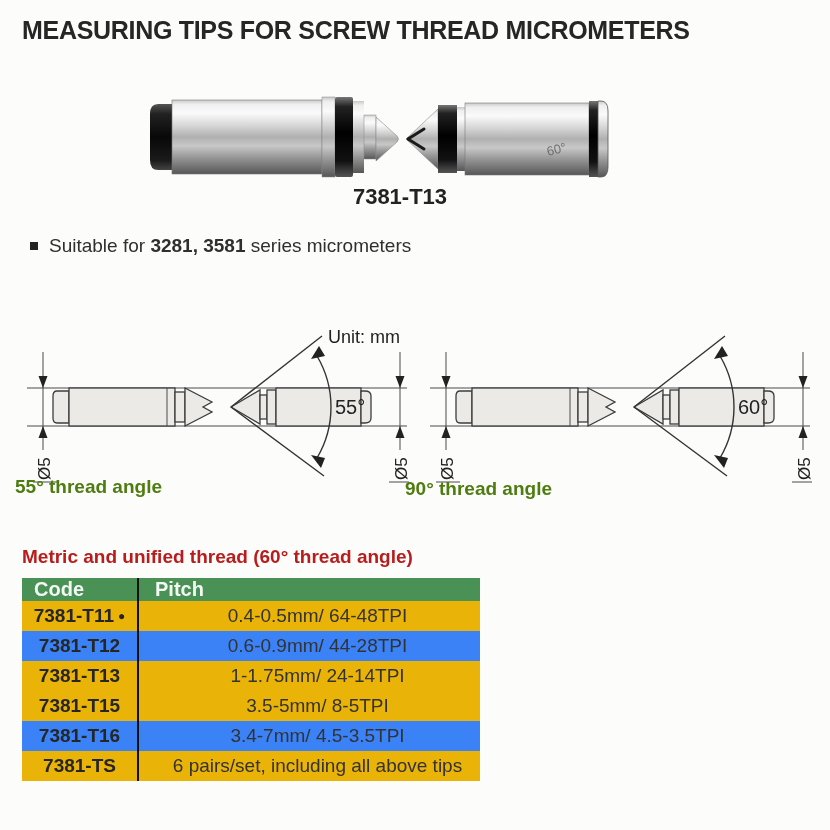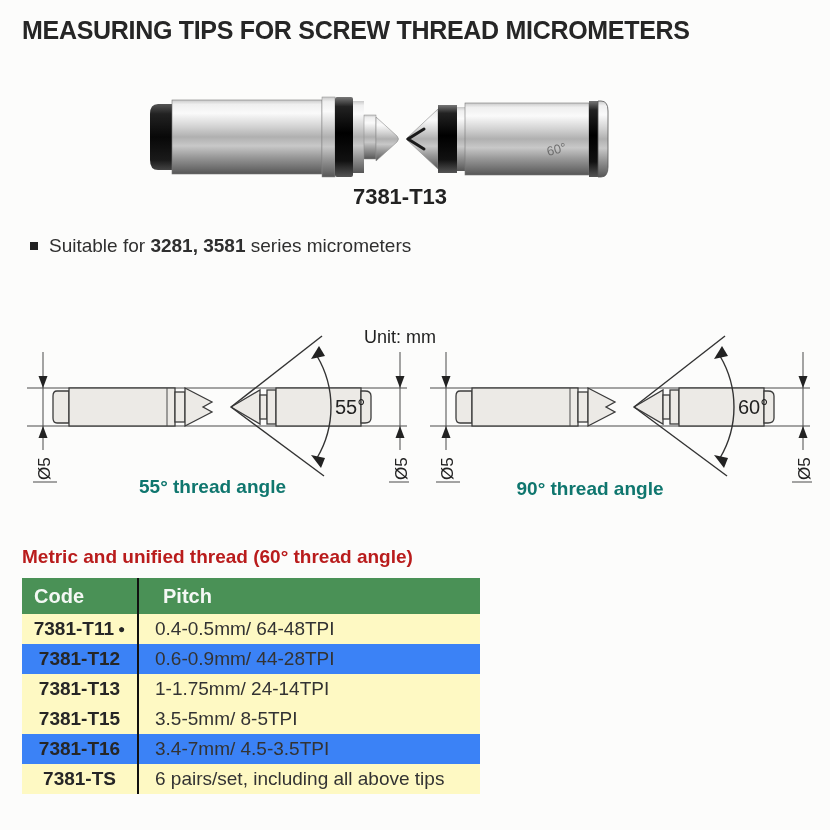--- a/index.html
+++ b/index.html
@@ -9,45 +9,45 @@
   .title{position:absolute;left:22px;top:16px;font-size:25px;font-weight:bold;letter-spacing:-0.3px;color:#262626;white-space:nowrap;}
 
   .photo{position:absolute;left:140px;top:88px;}
   .model-label{position:absolute;left:150px;top:184px;width:500px;text-align:center;font-size:22px;font-weight:bold;color:#222;}
 
   .bullets{position:absolute;left:30px;top:234px;font-size:19px;color:#2f2f2f;}
   .bullet-row{display:flex;align-items:flex-start;line-height:23px;margin-bottom:1px;}
   .sq{width:8px;height:8px;background:#222;margin:8px 11px 0 0;flex:0 0 auto;}
   .bullet-row b{font-weight:bold;}
 
-  .unit-label{position:absolute;left:328px;top:327px;font-size:18px;color:#222;margin-left:36px;}
+  .unit-label{position:absolute;left:328px;top:327px;font-size:18px;color:#222;}
 
   .diagram{position:absolute;top:332px;}
   .diagram.left{left:15px;}
   .diagram.right{left:418px;}
-  .diag-caption{position:absolute;top:476px;font-size:19px;font-weight:bold;color:#0f766e;text-align:center;}
+  .diag-caption{position:absolute;top:476px;font-size:19px;font-weight:bold;color:#4d7c0f;}
   .diag-caption.c55{left:15px;width:395px;}
   .diag-caption.c60{left:405px;top:478px;width:370px;}
 
   svg .part{fill:#eceae6;stroke:#3c3c3c;stroke-width:1.3;}
   svg .thin{stroke:#4a4a4a;stroke-width:1;}
   svg .med{stroke:#333;stroke-width:1.4;fill:none;}
   svg .solid{fill:#222;stroke:none;}
   svg .dia{font-size:17px;fill:#222;}
   svg .angle{font-size:20px;fill:#222;}
 
   .table-heading{position:absolute;left:22px;top:546px;font-size:19px;font-weight:bold;color:#b91c1c;}
   .spec-table{position:absolute;left:22px;top:578px;border-collapse:collapse;table-layout:fixed;width:458px;font-size:19px;}
-  .spec-table th{background:#4a9156;color:#f4f8f4;font-weight:bold;font-size:20px;height:36px;text-align:left;padding:0 0 0 12px;margin-left:12px;}
-  .spec-table th.pitch-h{padding-left:24px;}
+  .spec-table th{background:#4a9156;color:#f4f8f4;font-weight:bold;font-size:20px;height:23px;text-align:left;padding:0 0 0 12px;margin-left:12px;}
+  .spec-table th.pitch-h{padding-left:16px;}
   .spec-table td{height:30px;padding:0;color:#333;}
   .spec-table .code-cell{text-align:center;font-weight:bold;color:#262626;white-space:nowrap;}
-  .spec-table .pitch-cell{padding-left:16px;}
+  .spec-table .pitch-cell{padding-left:16px;text-align:center;}
   .spec-table .col-divide{border-left:2px solid #111;}
-  .row-a{background:#fef9c3;padding-left:28px;}
+  .row-a{background:#eab308;padding-left:28px;}
   .row-b{background:#3b82f6;}
   .marker{font-size:12px;vertical-align:2px;margin-left:4px;}
 </style>
 </head>
 <body>
 
 <div class="page">
 
   <div class="title">MEASURING TIPS FOR SCREW THREAD MICROMETERS</div>
 

